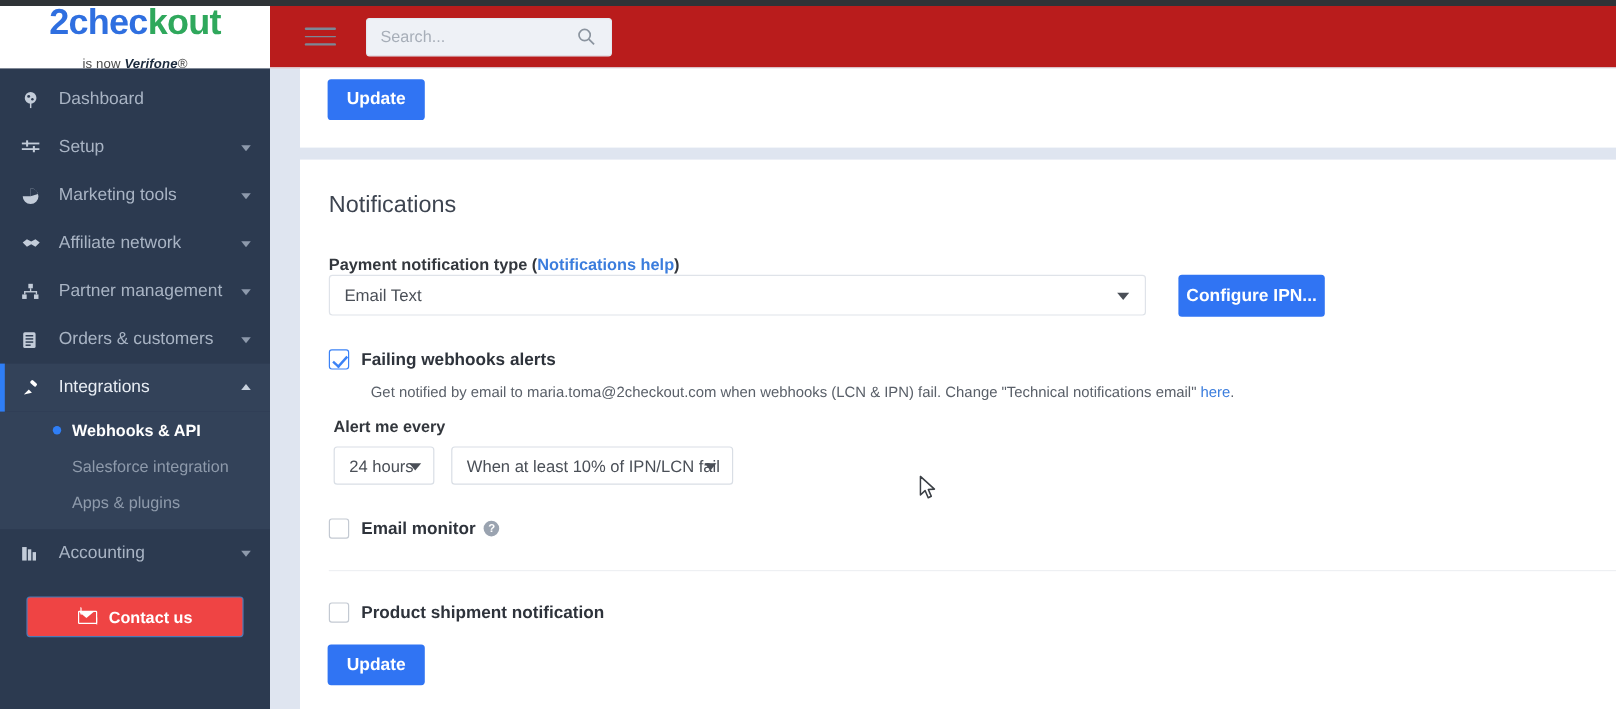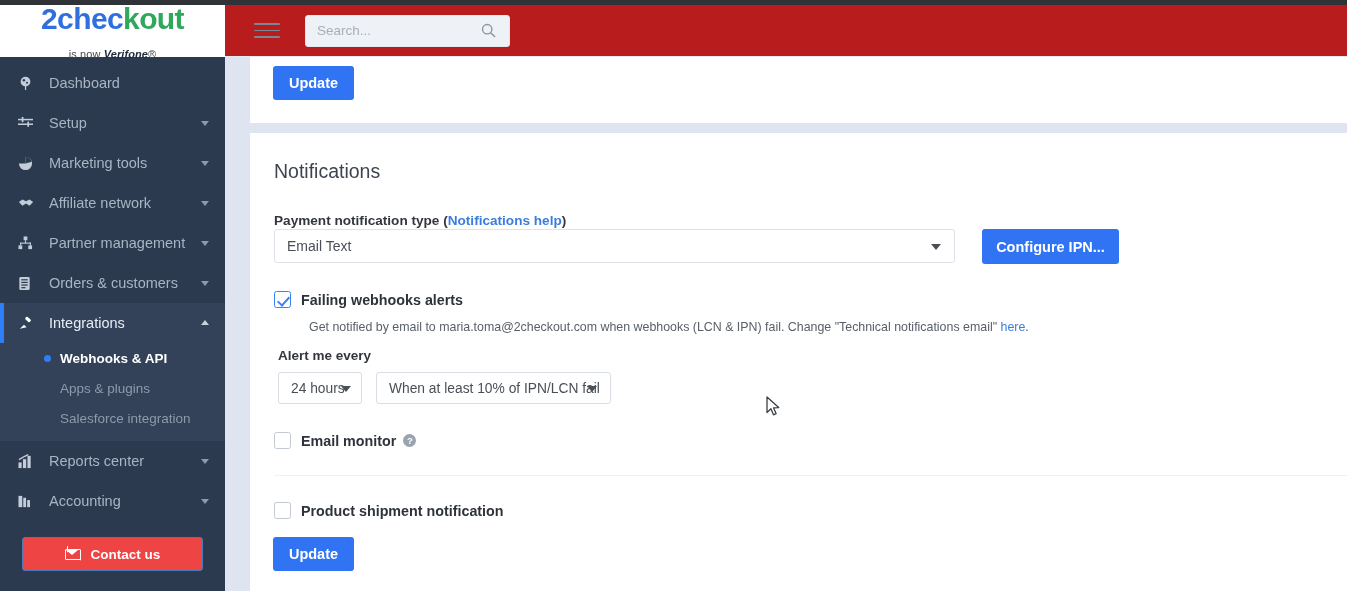--- a/index.html
+++ b/index.html
@@ -202,21 +202,21 @@
   }
   .select-big .arrow, .select-sm .arrow {
     position: absolute; right: 13px; top: 50%; margin-top: -2px;
     width: 0; height: 0;
     border-left: 5px solid transparent;
     border-right: 5px solid transparent;
     border-top: 6px solid #4a4f57;
   }
   .btn-ipn {
     position: absolute; left: 732px; top: 96px;
-    width: 137px; height: 35px;
+    width: 122px; height: 35px;
   }
 
   .chk-row {
     position: absolute; display: flex; align-items: center;
   }
   .chk {
     width: 17px; height: 17px; border-radius: 2.5px;
     border: 1px solid #c3c9d2; background: #ffffff;
     flex: none; cursor: pointer; position: relative;
   }
@@ -378,39 +378,27 @@
         <span>Integrations</span>
         <i class="caret up"></i>
       </div>
 
       <div class="submenu">
         <div class="sub-item current">
           <i class="dot"></i>
           <span>Webhooks &amp; API</span>
         </div>
         <div class="sub-item">
+          <span>Salesforce integration</span>
+        </div>
+        <div class="sub-item">
           <span>Apps &amp; plugins</span>
         </div>
-        <div class="sub-item">
-          <span>Salesforce integration</span>
-        </div>
-      </div>
-
-      <div class="nav-item">
-        <span class="ico">
-          <svg width="15" height="15" viewBox="0 0 16 16">
-              <rect x="0.5" y="9" width="3.4" height="6" fill="#c3ccd9"></rect>
-              <rect x="5.3" y="5.5" width="3.4" height="9.5" fill="#c3ccd9"></rect>
-              <rect x="10.1" y="2" width="3.4" height="13" fill="#c3ccd9"></rect>
-              <path d="M1 6 L6 3 L11 0.6" stroke="#c3ccd9" stroke-width="1.4" fill="none"></path>
-            </svg>
-        </span>
-        <span>Reports center</span>
-        <i class="caret"></i>
-      </div>
+      </div>
+
 
       <div class="nav-item">
         <span class="ico">
           <svg width="15" height="15" viewBox="0 0 16 16">
               <rect x="0.5" y="2" width="4" height="12" fill="#c3ccd9"></rect>
               <rect x="5.6" y="4" width="3" height="10" fill="#c3ccd9"></rect>
               <rect x="9.8" y="6.5" width="3" height="7.5" fill="#c3ccd9"></rect>
             </svg>
         </span>
         <span>Accounting</span>

